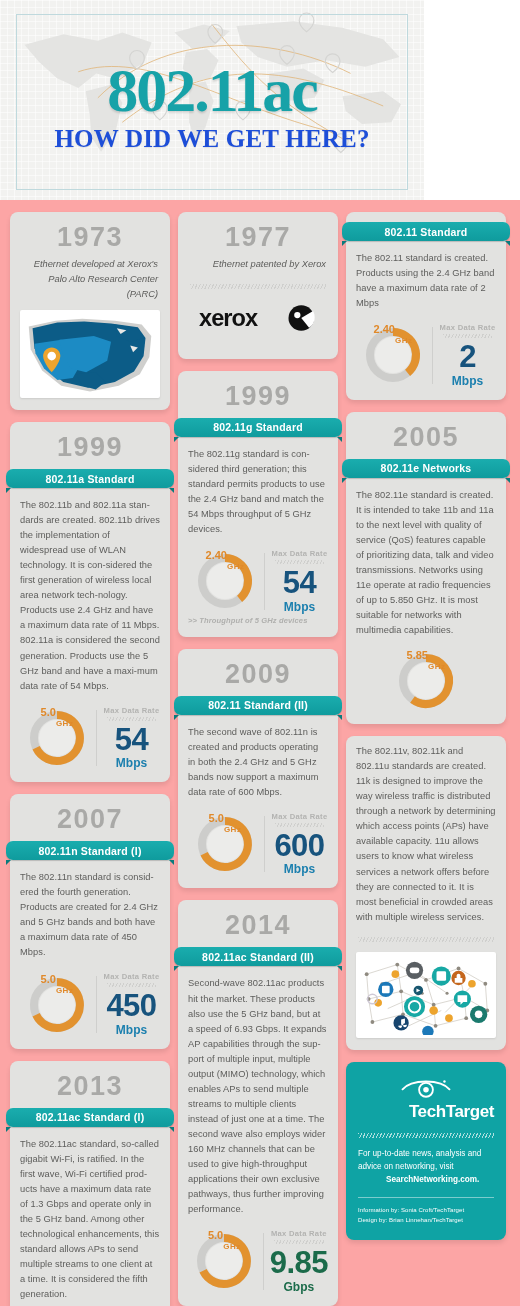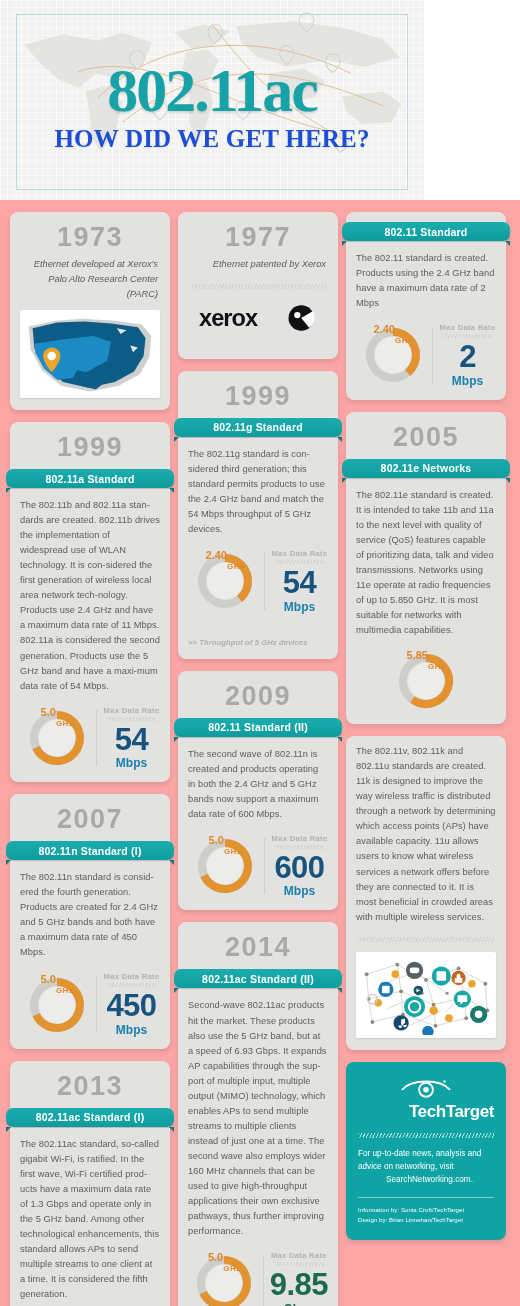--- a/index.html
+++ b/index.html
@@ -179,21 +179,21 @@
     align-items:flex-start; justify-content:center;
   }
   .donut-val { font-size: 11px; font-weight: 700; color: #e0892a; line-height: 1; }
   .donut-unit { font-size: 8px; font-weight: 700; color: #e0892a; letter-spacing: .5px; margin-top: 12px;}
 
   .footnote {
     font-size: 7.6px;
     font-weight: 700;
     font-style: italic;
     color: #b0b0ae;
-    margin-top: 24px;
+    margin-top: 2px;
     letter-spacing: .1px;
   }
 
   
   .img-box {
     margin-top: 8px;
     background: #ffffff;
     border-radius: 2px;
     padding: 3px;
     box-shadow: 0 1px 2px rgba(0,0,0,.10);
@@ -218,21 +218,21 @@
   .tt-logo { text-align: right; }
   .tt-logo svg { display:block; margin: 0 auto 2px auto; }
   .tt-name { font-size: 17px; font-weight: 700; letter-spacing: -.4px; }
   .tt-hatch {
     height: 5px;
     margin: 11px 0 10px 0;
     background-image: repeating-linear-gradient(
       115deg, rgba(255,255,255,.65) 0px, rgba(255,255,255,.65) 1px, transparent 1px, transparent 3px);
   }
   .tt-promo { font-size: 8.2px; line-height: 1.55; }
-  .tt-promo b { font-weight: 400; padding-left: 28px; }
+  .tt-promo b { font-weight: 700; padding-left: 28px; }
   .tt-rule { height:1px; background: rgba(255,255,255,.45); margin: 11px 0 8px 0; }
   .tt-credit { font-size: 6px; line-height: 1.65; letter-spacing: .1px; }
 </style>
 </head>
 <body>
 
 <div class="header">
   <div class="header-grid"></div>
   <svg class="header-map" viewBox="0 0 520 200" preserveAspectRatio="none">
     <g fill="#e4e4e2">

